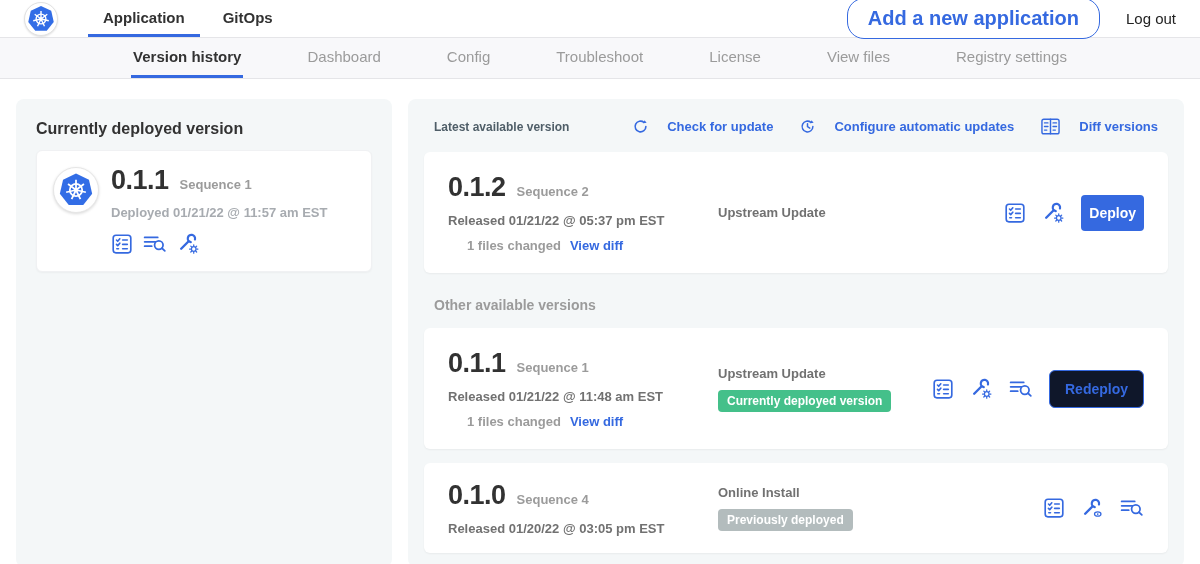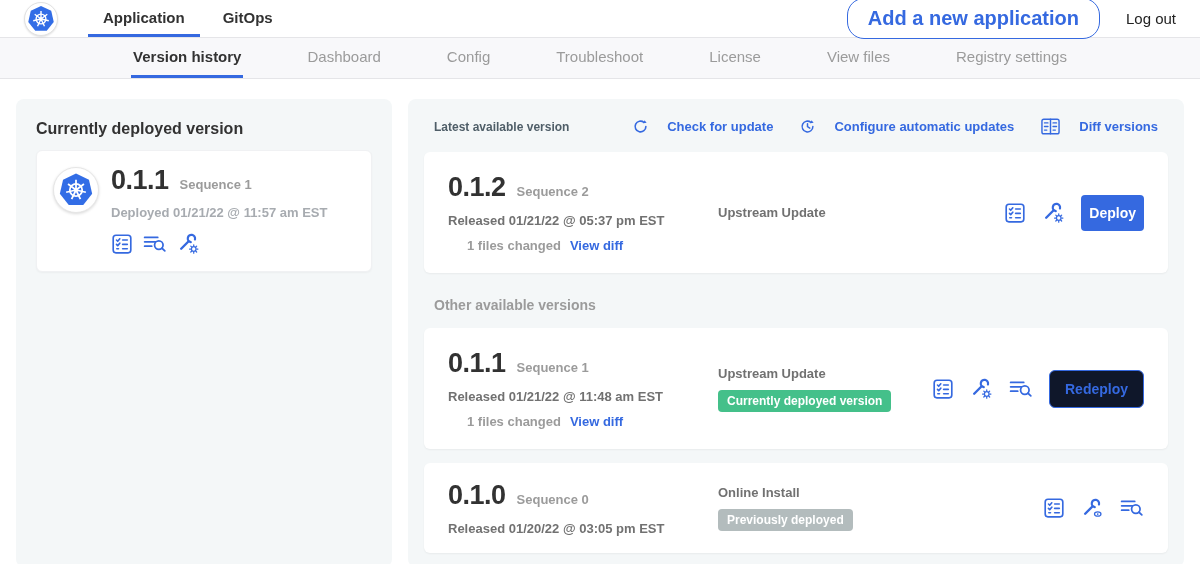--- a/index.html
+++ b/index.html
@@ -303,21 +303,21 @@
             </svg>
           </span>
         <button class="btn outline">Redeploy</button>
       </div>
     </div>
 
     <div class="version-row" style="margin-bottom:0">
       <div class="row-left">
         <div class="ver-row">
           <span class="ver-num">0.1.0</span>
-          <span class="ver-seq">Sequence 0</span>
+          <span class="ver-seq">Sequence 4</span>
         </div>
         <div class="released">Released 01/20/22 @ 03:05 pm EST</div>
       </div>
       <div class="row-mid">
         <div class="source">Online Install</div>
         <span class="badge gray">Previously deployed</span>
       </div>
       <div class="row-right">
         <span class="icon-btn">
           <svg width="22" height="22" viewBox="0 0 20 20">

